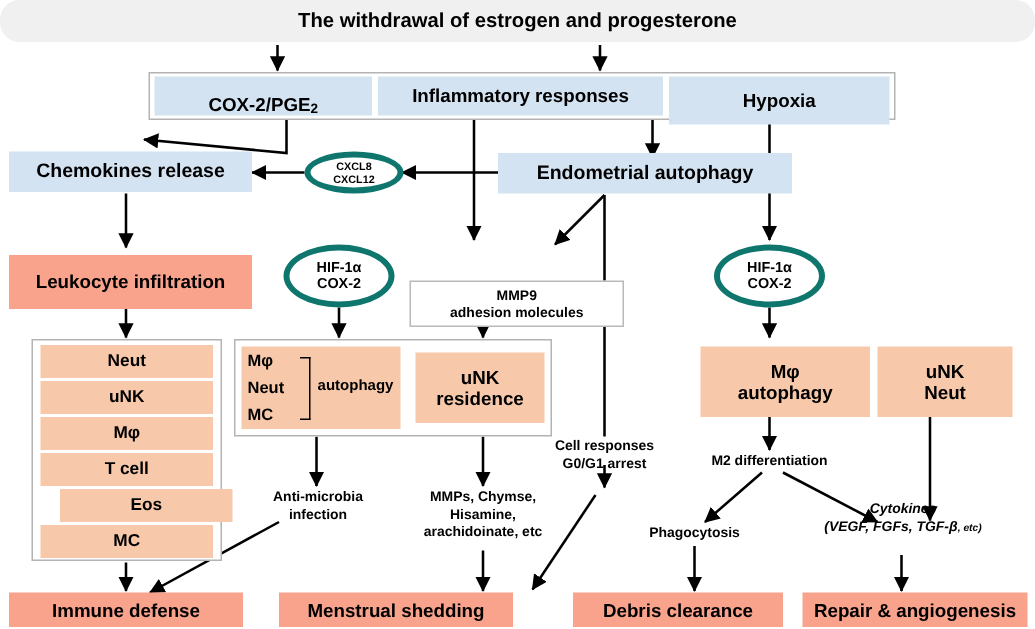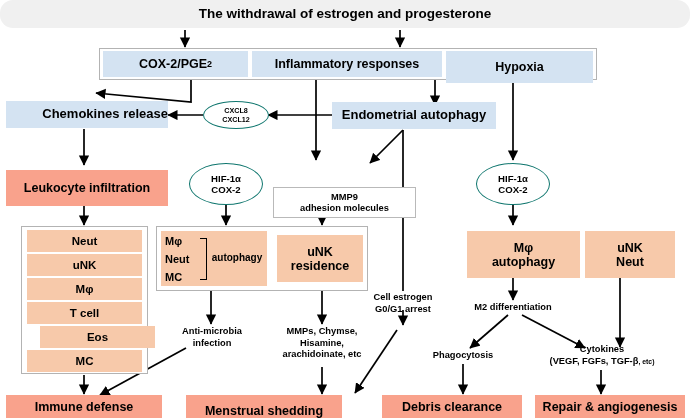--- a/index.html
+++ b/index.html
@@ -65,21 +65,21 @@
     font-size: 9.3px;
     font-weight: bold;
     color: #000;
     text-align: center;
     line-height: 1.25;
   }
   
   .ellipse {
     position: absolute;
     box-sizing: border-box;
-    border: 1px solid #0f766e;
+    border: 4px solid #0f766e;
     border-radius: 50%;
     background: #ffffff;
     display: flex;
     flex-direction: column;
     align-items: center;
     justify-content: center;
     text-align: center;
     color: #000;
   }
   svg.edges {
@@ -169,43 +169,43 @@
       <path d="M397,330 L355,393"></path>
     </g>
   </svg>
 
   <div class="node title-banner" style="left:0px; top:0px; width:690px; height:28px;border-radius:13px;">
     <span>The withdrawal of estrogen and progesterone</span>
   </div>
 
   <div class="frame" style="left:99px; top:48px; width:498px; height:32px;"></div>
 
-  <div class="node blue" style="left:103px; top:51px; width:145px; height:26px; font-size:12.5px;">
+  <div class="node blue" style="left:103px; top:51px; width:145px; height:26px; font-size:12.5px;align-items:flex-end;">
     <span>COX-2/PGE</span>
       <span class="sub">2</span>
   </div>
 
   <div class="node blue" style="left:252px; top:51px; width:190px; height:26px; font-size:12.5px;">
     <span>Inflammatory responses</span>
   </div>
 
   <div class="node blue" style="left:446px; top:51px; width:147px; height:32px; font-size:12.5px;">
     <span>Hypoxia</span>
   </div>
 
-  <div class="node blue" style="left:6px; top:101px; width:162px; height:27px; font-size:13px;justify-content:flex-end;">
+  <div class="node blue" style="left:6px; top:101px; width:162px; height:27px; font-size:13px;">
     <span>Chemokines release</span>
   </div>
 
   <div class="ellipse" style="left:203px; top:101px; width:66px; height:28px; font-size:7.2px; font-weight:bold;">
     <span>CXCL8</span>
     <span>CXCL12</span>
   </div>
 
-  <div class="node blue" style="left:332px; top:102px; width:164px; height:27px; font-size:13px;">
+  <div class="node blue" style="left:332px; top:102px; width:196px; height:27px; font-size:13px;">
     <span>Endometrial autophagy</span>
   </div>
 
   <div class="node salmon" style="left:6px; top:170px; width:162px; height:36px; font-size:12.5px;">
     <span>Leukocyte infiltration</span>
   </div>
 
   <div class="ellipse" style="left:189px; top:163px; width:74px; height:42px; font-size:9.6px; font-weight:bold;">
     <span>HIF-1α</span>
     <span>COX-2</span>
@@ -274,38 +274,38 @@
     <span>infection</span>
   </div>
 
   <div class="plain" style="left:261px; top:326px; width:122px;">
     <span>MMPs, Chymse,</span><br>
     <span>Hisamine,</span><br>
     <span>arachidoinate, etc</span>
   </div>
 
   <div class="plain" style="left:348px; top:292px; width:110px;">
-    <span>Cell estrogen</span><br>
+    <span>Cell responses</span><br>
     <span>G0/G1 arrest</span>
   </div>
 
   <div class="plain" style="left:455px; top:302px; width:116px;">M2 differentiation</div>
 
   <div class="plain" style="left:422px; top:350px; width:82px;">Phagocytosis</div>
 
-  <div class="plain" style="left:524px; top:344px; width:156px;">
+  <div class="plain" style="left:524px; top:334px; width:156px;font-style:italic;">
     <span>Cytokines</span><br>
     <span>(VEGF, FGFs, TGF-β</span><span class="sm">, etc)</span>
   </div>
 
   <div id="outcomes">
       <div class="node salmon" style="left: 6px; top: 395px; width: 156px; height: 23px; font-size: 12.5px;">
         <span>Immune defense</span>
       </div>
-      <div class="node salmon" style="left: 186px; top: 395px; width: 156px; height: 23px; font-size: 12.5px; align-items: flex-end;">
+      <div class="node salmon" style="left: 186px; top: 395px; width: 156px; height: 23px; font-size: 12.5px;">
         <span>Menstrual shedding</span>
       </div>
       <div class="node salmon" style="left: 382px; top: 395px; width: 140px; height: 23px; font-size: 12.5px;">
         <span>Debris clearance</span>
       </div>
       <div class="node salmon" style="left: 535px; top: 395px; width: 150px; height: 23px; font-size: 12.5px;">
         <span>Repair &amp; angiogenesis</span>
       </div>
     </div>
 

